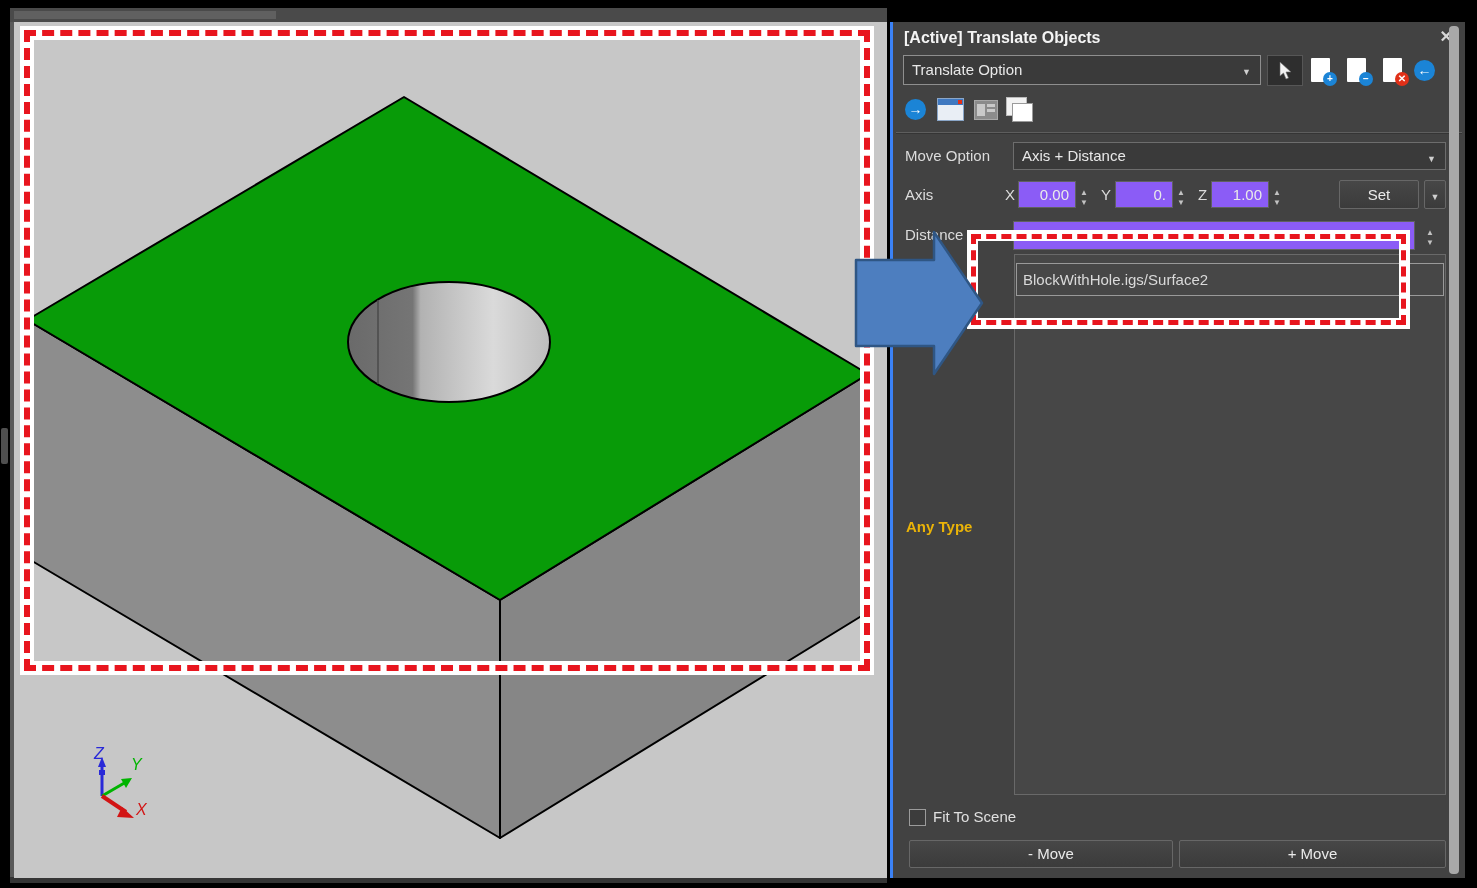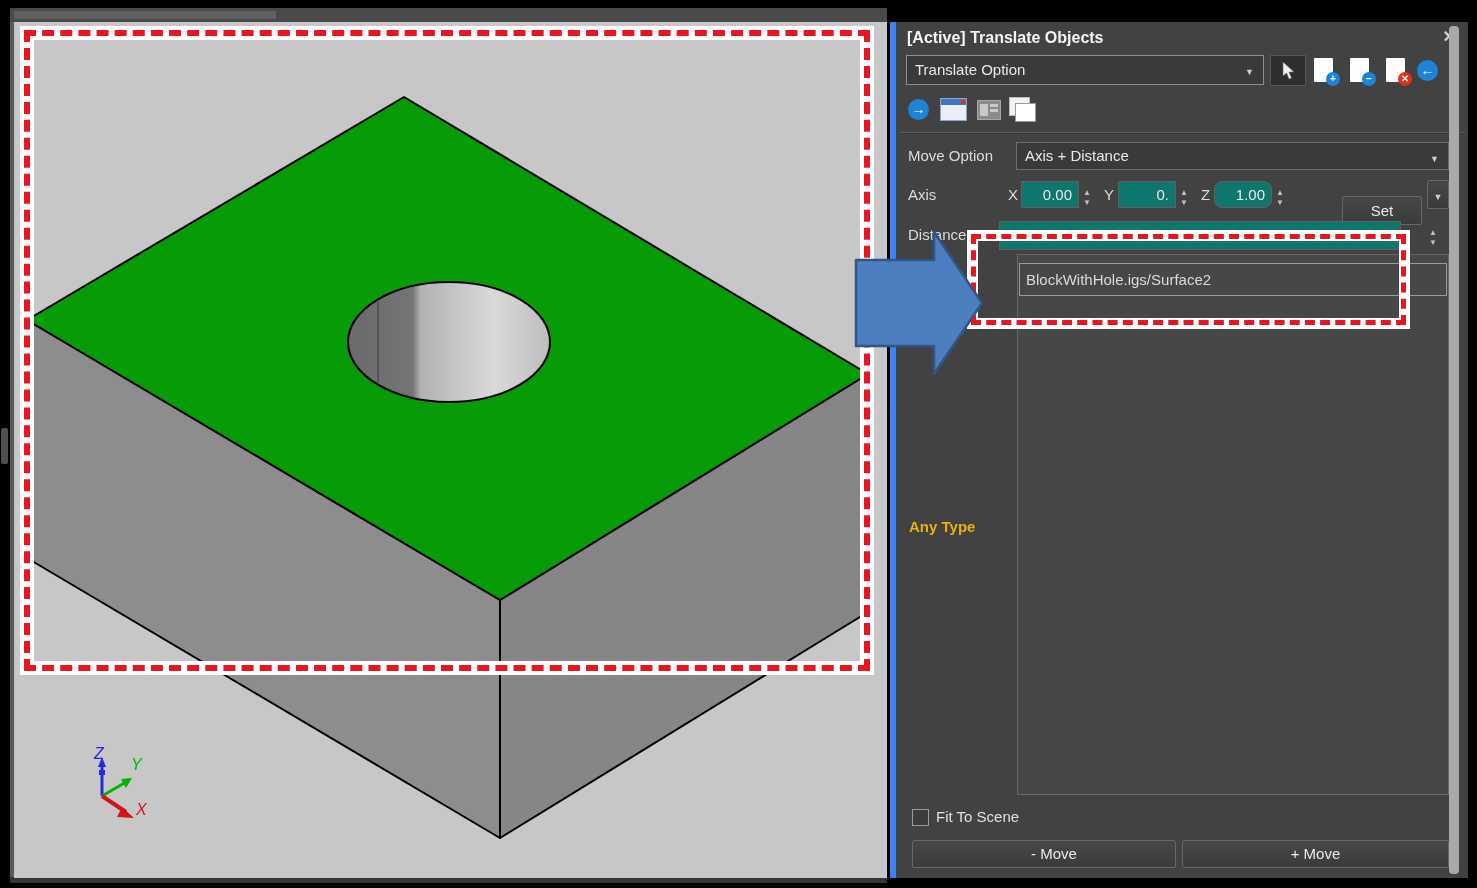--- a/index.html
+++ b/index.html
@@ -11,21 +11,21 @@
   .top-strip-tab{position:absolute;left:4px;top:3px;width:262px;height:8px;background:#606060;}
   .left-strip{position:absolute;left:10px;top:22px;width:4px;height:858px;background:#5a5a5a;}
   .left-notch{position:absolute;left:1px;top:428px;width:7px;height:36px;background:#4f4f4f;border-radius:2px;}
   .bottom-strip{position:absolute;left:10px;top:877px;width:877px;height:6px;background:#353535;}
 
   
   #viewport{position:absolute;left:14px;top:22px;width:873px;height:856px;background:#c7c7c7;}
 
   
   #panel{position:absolute;left:890px;top:22px;width:572px;height:856px;background:#424242;
-         border-left:6px solid #3b82f6;color:#e2e2e2;font-size:15px;}
+         border-left:3px solid #3b82f6;color:#e2e2e2;font-size:15px;}
   .p-title{position:absolute;left:11px;top:7px;font-weight:bold;font-size:16px;color:#f4f4f4;}
   .p-close{position:absolute;right:12px;top:5px;font-size:16px;font-weight:bold;color:#d6d6d6;cursor:default;}
 
   .combo{background:#3a3a3a;border:1px solid #8e8e8e;color:#e8e8e8;position:absolute;
          height:30px;line-height:28px;padding-left:8px;box-sizing:border-box;}
   .combo .dd{position:absolute;right:9px;top:0;line-height:28px;}
   .dd::before{content:"▼";font-size:9px;color:#cfcfcf;}
   .combo-main{left:10px;top:33px;width:358px;}
 
   .btn-cursor{position:absolute;left:374px;top:33px;width:36px;height:31px;background:#2e2e2e;
@@ -49,21 +49,21 @@
   .icon-form .l1{position:absolute;left:2px;top:3px;width:8px;height:12px;background:#c9c9c9;}
   .icon-form .l2{position:absolute;left:12px;top:3px;width:8px;height:3px;background:#c9c9c9;}
   .icon-form .l3{position:absolute;left:12px;top:8px;width:8px;height:3px;background:#c9c9c9;}
   .icon-cascade{position:absolute;left:113px;top:75px;width:26px;height:24px;}
   .icon-cascade .back{position:absolute;left:0;top:0;width:19px;height:17px;background:#f2f2f2;border:1px solid #bbb;}
   .icon-cascade .front{position:absolute;left:6px;top:6px;width:19px;height:17px;background:#fff;border:1px solid #9a9a9a;}
 
   .separator{position:absolute;left:3px;top:110px;width:566px;height:1px;background:#5e5e5e;border-bottom:1px solid #353535;}
 
   .f-label{position:absolute;color:#dcdcdc;text-align:center;}
-  .f-input{position:absolute;height:27px;background:#0f766e;border:1px solid #606060;box-sizing:border-box;
+  .f-input{position:absolute;height:27px;background:#8b5cf6;border:1px solid #606060;box-sizing:border-box;
            color:#eaeaea;text-align:right;padding-right:6px;line-height:25px;}
   .spin{position:absolute;width:14px;height:27px;display:flex;flex-direction:column;align-items:center;justify-content:center;gap:2px;}
   .spin span{display:block;height:8px;line-height:8px;}
   .spin .up::before{content:"▲";font-size:8px;color:#c2c2c2;}
   .spin .dn::before{content:"▼";font-size:8px;color:#c2c2c2;}
 
   .btn{background:linear-gradient(#474747,#3b3b3b);border:1px solid #676767;border-radius:2px;
        color:#eaeaea;text-align:center;box-sizing:border-box;position:absolute;}
 
   .list-box{position:absolute;left:121px;top:232px;width:432px;height:541px;background:#474747;border:1px solid #696969;box-sizing:border-box;}
@@ -190,30 +190,30 @@
         <span class="up"></span>
         <span class="dn"></span>
       </div>
     <div class="f-label" style="left:208px;top:164px;">Y</div>
     <div class="f-input" style="left:222px;top:159px;width:58px;">0.</div>
     <div class="spin" style="left:281px;top:159px;">
         <span class="up"></span>
         <span class="dn"></span>
       </div>
     <div class="f-label" style="left:305px;top:164px;">Z</div>
-    <div class="f-input" style="left:318px;top:159px;width:58px;border-radius:8px;">1.00</div>
+    <div class="f-input" style="left:318px;top:159px;width:58px;">1.00</div>
     <div class="spin" style="left:377px;top:159px;">
         <span class="up"></span>
         <span class="dn"></span>
       </div>
-    <div class="btn" style="left:446px;top:158px;width:80px;height:29px;line-height:27px;margin-top:16px;">Set</div>
+    <div class="btn" style="left:446px;top:158px;width:80px;height:29px;line-height:27px;">Set</div>
     <div class="btn" style="left:531px;top:158px;width:22px;height:29px;line-height:27px;"><span class="dd" style="position:static;"></span></div>
 
     <div class="f-label" style="left:12px;top:204px;">Distance</div>
-    <div class="f-input" style="left:103px;top:199px;width:402px;height:29px;line-height:27px;">50</div>
+    <div class="f-input" style="left:120px;top:199px;width:402px;height:29px;line-height:27px;">50</div>
     <div class="spin" style="left:530px;top:199px;">
         <span class="up"></span>
         <span class="dn"></span>
       </div>
 
     <div class="any-type">Any Type</div>
     <div class="list-box">
       <div class="list-item">BlockWithHole.igs/Surface2</div>
     </div>
 

